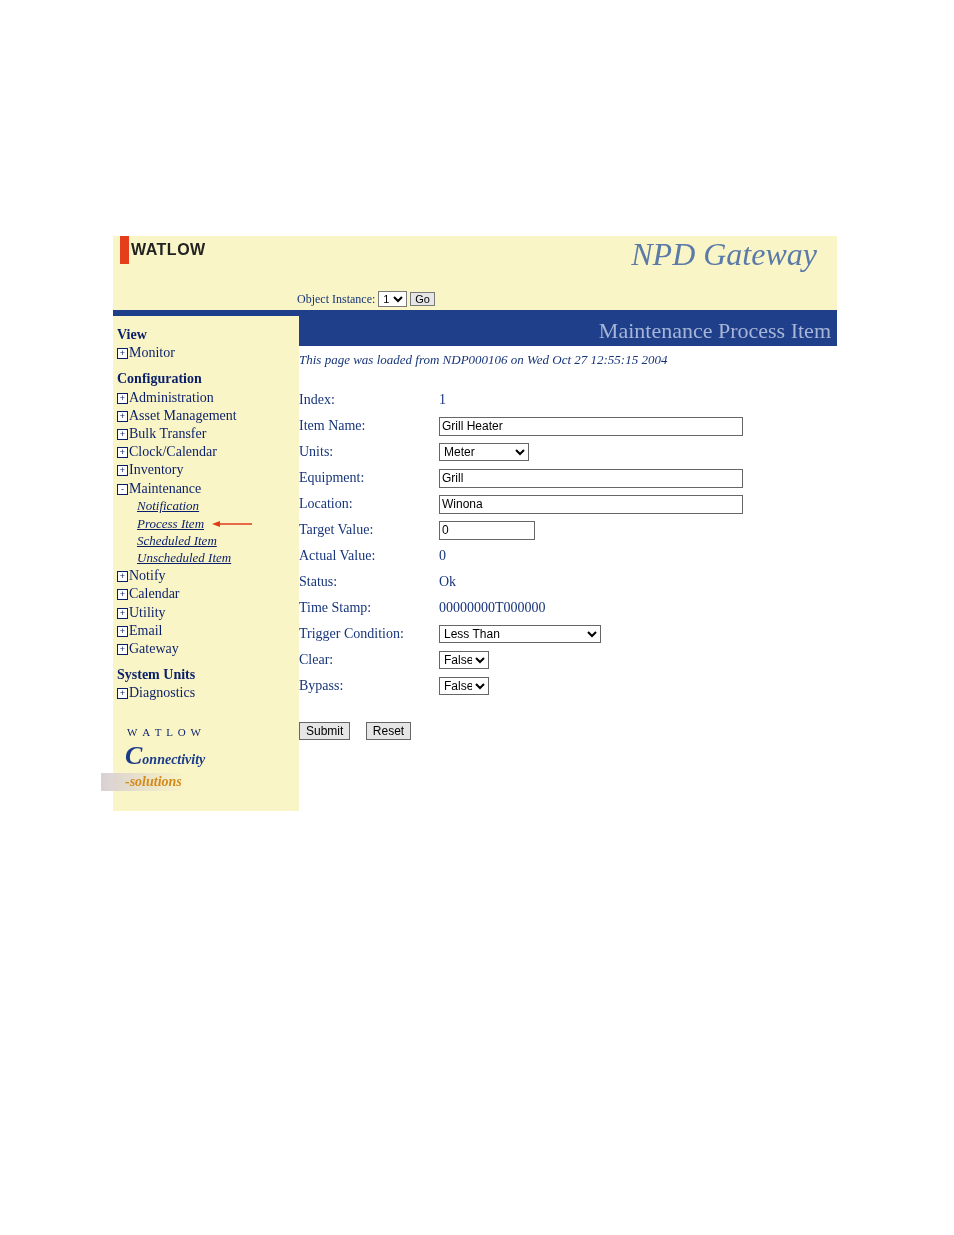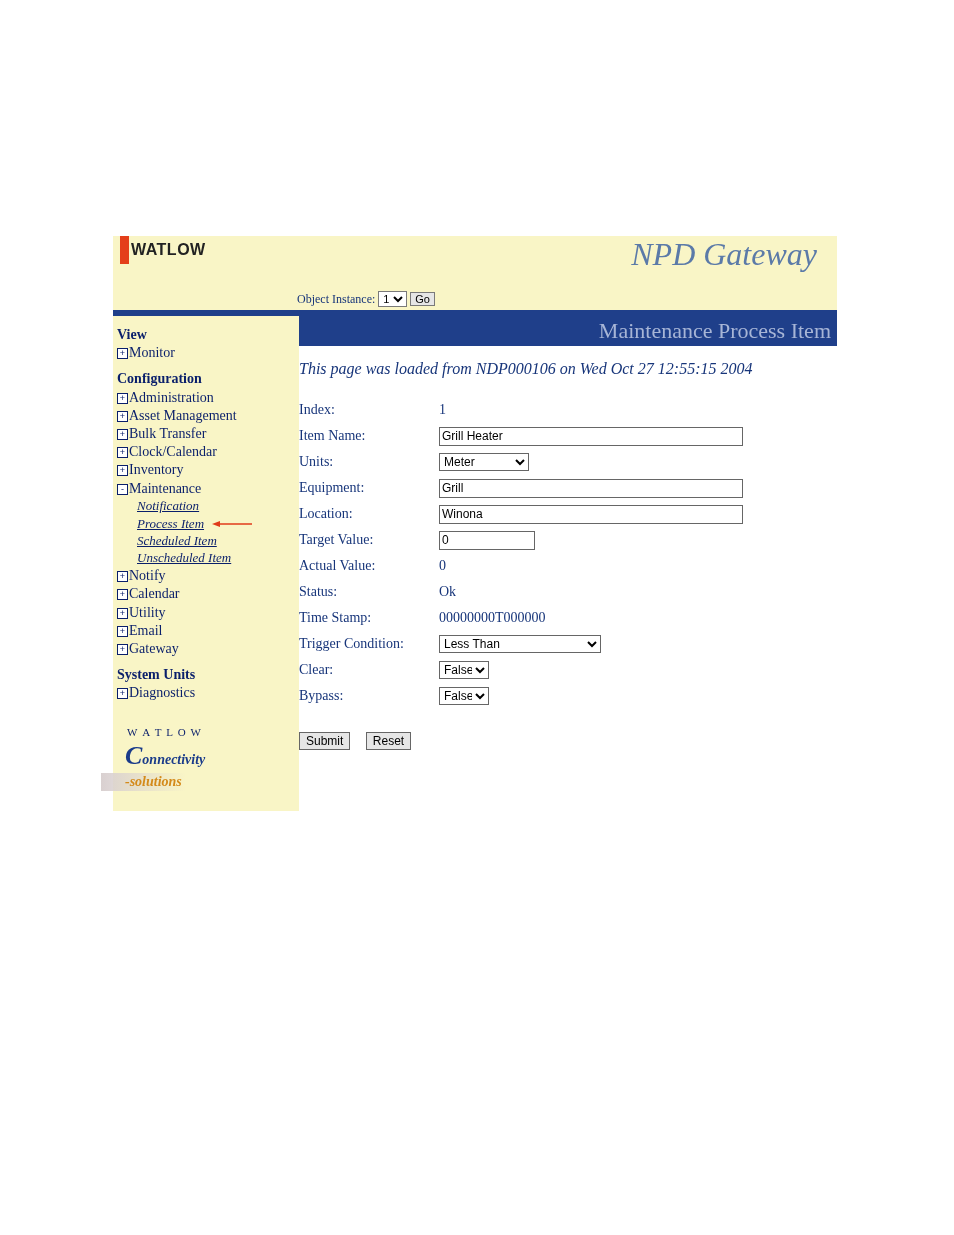--- a/index.html
+++ b/index.html
@@ -168,27 +168,27 @@
     padding: 0 0 20px 0;
     background: #fff;
   }
   .page-title-bar {
     background: #1f3f8a;
     color: #a7b5d6;
     font-family: Georgia, "Times New Roman", serif;
     font-size: 22px;
     text-align: right;
     padding: 2px 6px 2px 6px;
-    margin-bottom: 12px;
+    margin-bottom: 4px;
   }
   .load-line {
     color: #17357a;
     font-style: italic;
     font-family: Georgia, serif;
-    font-size: 16px;
+    font-size: 13px;
     padding: 2px 0 0 0;
   }
   .form-area {
     margin-top: 20px;
     color: #17357a;
     font-size: 14px;
   }
   .form-row {
     display: flex;
     align-items: center;

